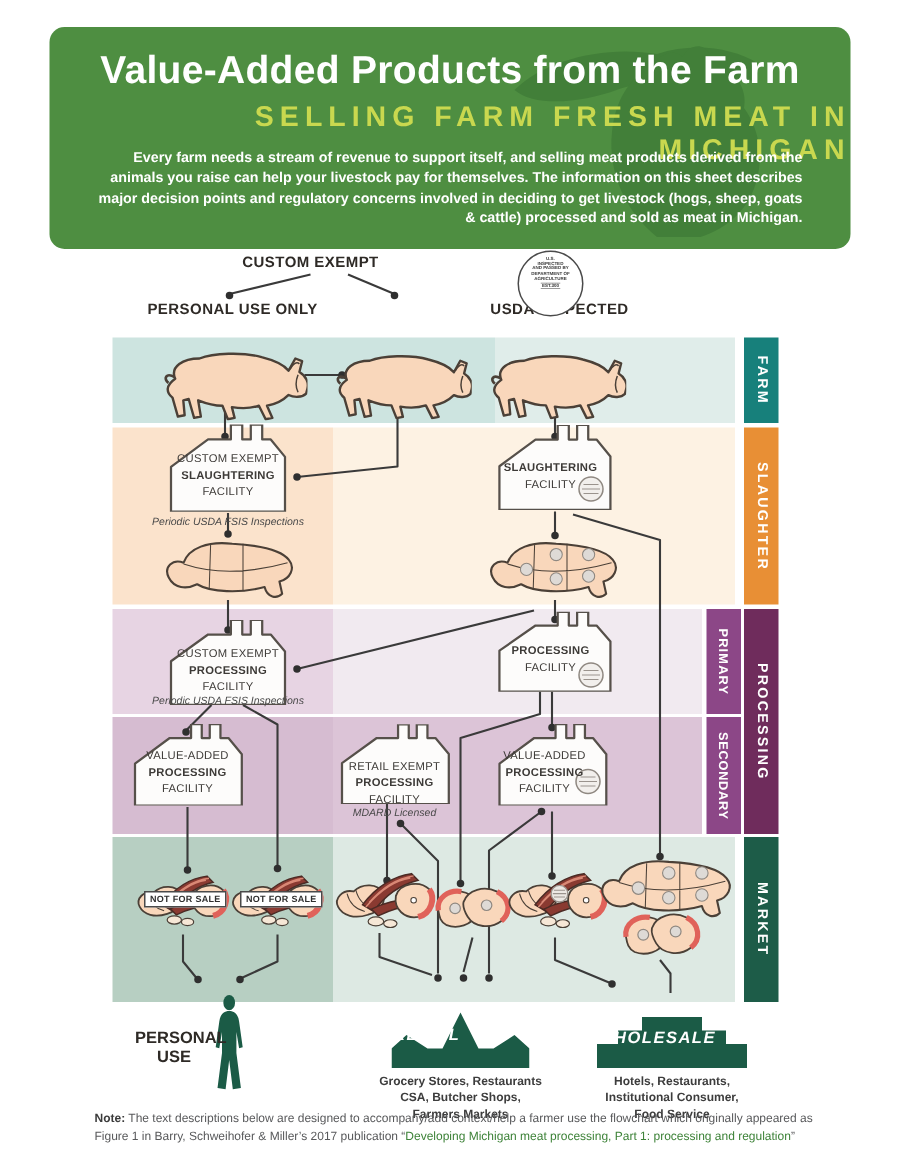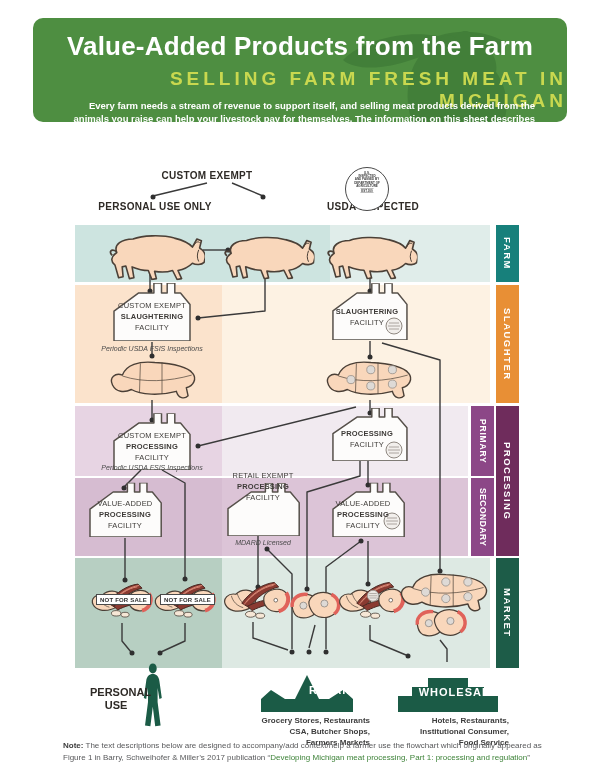--- a/index.html
+++ b/index.html
@@ -1,21 +1,21 @@
 <!DOCTYPE html>
 <html><head>
 <meta charset="utf-8">
 <style>
   html,body{margin:0;padding:0;background:#fff;}
   .stage{position:relative;width:600px;height:777px;background:#ffffff;overflow:hidden;
          font-family:"Liberation Sans",sans-serif;}
   .abs{position:absolute;}
 
   
-  .header-card{position:absolute;left:33px;top:18px;width:534px;height:104px;
+  .header-card{position:absolute;left:33px;top:18px;width:534px;height:148px;
                background:#4e8e41;border-radius:10px;overflow:hidden;}
   .header-map{position:absolute;left:300px;top:2px;width:220px;height:140px;}
   .page-title{position:absolute;left:0;top:13px;width:534px;text-align:center;color:#ffffff;
               font-size:26px;font-weight:bold;letter-spacing:0.2px;}
   .page-subtitle{position:absolute;left:0;top:50px;width:534px;text-align:right;color:#c9d84f;
               font-size:19px;font-weight:bold;letter-spacing:4px;}
   .page-intro{position:absolute;left:32px;top:81px;width:470px;text-align:right;color:#ffffff;
               font-size:9.5px;font-weight:bold;line-height:1.42;}
 
   
@@ -41,25 +41,25 @@
   .fac-label span{display:block;}
   .fac-caption{position:absolute;text-align:center;font-style:italic;font-size:7px;color:#4a4a4a;
                transform:translateX(-50%);white-space:nowrap;}
 
   .nfs-tag{position:absolute;background:#fff;border:1px solid #4a4a4a;color:#2f2f2f;
            font-size:6px;font-weight:bold;padding:1.5px 3px;white-space:nowrap;letter-spacing:0.2px;}
 
   
   .dest-label{position:absolute;font-weight:bold;color:#2e2a26;font-size:11px;text-align:center;
               line-height:1.15;}
-  .bldg-label{position:absolute;color:#ffffff;font-weight:bold;text-align:right;
-              letter-spacing:1px;font-size:11px;}
+  .bldg-label{position:absolute;color:#ffffff;font-weight:bold;text-align:left;
+              letter-spacing:1px;font-size:11px;font-style:italic;}
   .dest-caption{position:absolute;text-align:center;font-size:8px;font-weight:bold;color:#3d3d3d;
                 line-height:1.35;}
-  .dest-caption span{display:block;text-align:right;}
+  .dest-caption span{display:block;}
 
   
   .note{position:absolute;left:63px;top:740px;width:482px;font-size:8px;color:#58595b;
         line-height:1.5;}
   .note .b{font-weight:bold;color:#3c3c3c;}
   .note a{color:#3e8339;cursor:pointer;}
 </style>
 </head>
 <body>
 
@@ -336,21 +336,21 @@
     <span class="b">PROCESSING</span>
     <span>FACILITY</span>
   </div>
 
   <div class="fac-label" style="left:80px;top:499px;width:90px;">
     <span>VALUE-ADDED</span>
     <span class="b">PROCESSING</span>
     <span>FACILITY</span>
   </div>
 
-  <div class="fac-label" style="left:218px;top:471px;width:90px;">
+  <div class="fac-label" style="left:218px;top:506px;width:90px;">
     <span>RETAIL EXEMPT</span>
     <span class="b">PROCESSING</span>
     <span>FACILITY</span>
   </div>
   <div class="fac-caption" style="left:263px;top:539px;">MDARD Licensed</div>
 
   <div class="fac-label" style="left:318px;top:499px;width:90px;">
     <span>VALUE-ADDED</span>
     <span class="b">PROCESSING</span>
     <span>FACILITY</span>

